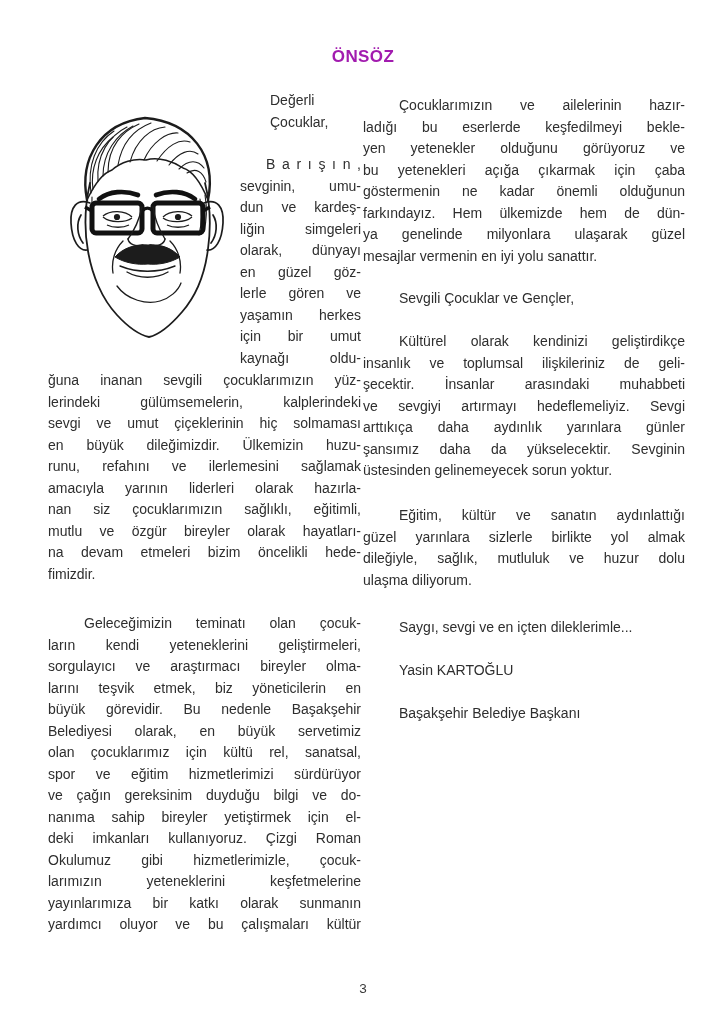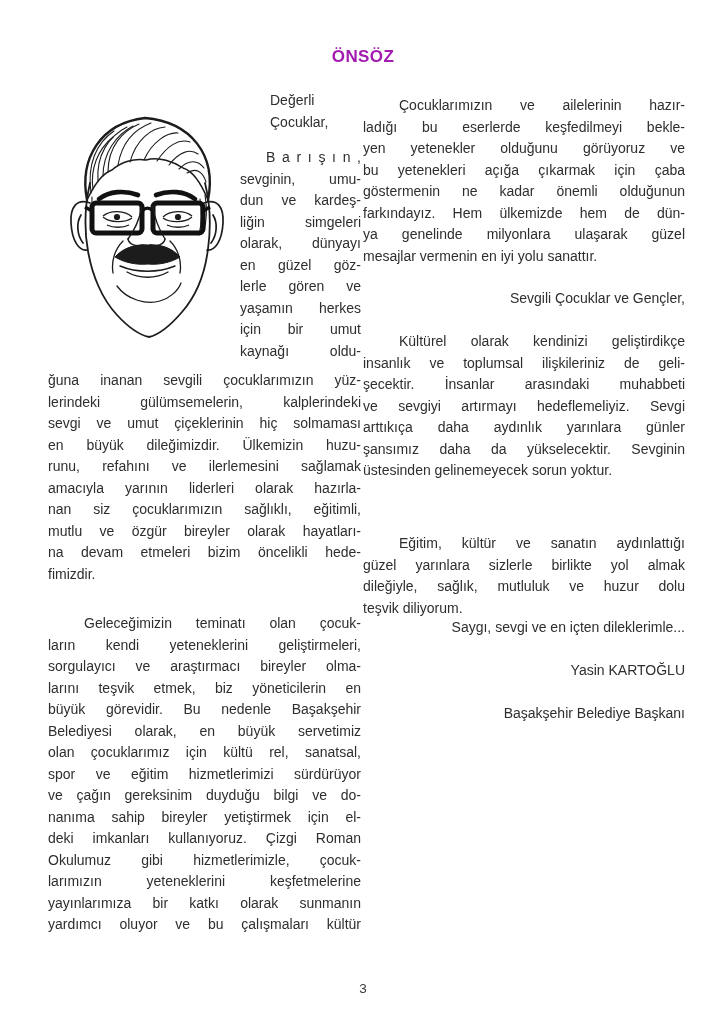--- a/index.html
+++ b/index.html
@@ -17,32 +17,32 @@
   .col-left{left:48px;top:88px;width:313px;height:880px;}
   .col-right{left:363px;top:95px;width:322px;height:880px;text-decoration:underline;}
   .line{line-height:21.5px;min-height:21.5px;}
   .justified .line{text-align:justify;text-align-last:justify;}
   .justified .line.end{text-align-last:left;}
   .line.indent{text-indent:36px;}
   .plain .line{text-align:left;text-indent:36px;}
   .salutation .line{text-indent:30px;}
   .beside{position:absolute;left:192px;top:2px;width:121px;}
   .beside .line.indent{text-indent:26px;}
-  .beside-para{margin-top:14px;}
+  .beside-para{margin-top:21px;}
   .portrait{position:absolute;left:9px;top:15px;}
   .fw1{position:absolute;left:0;top:282px;width:313px;}
   .fw2{position:absolute;left:0;top:525px;width:313px;}
   .rp1{position:absolute;left:0;top:0;width:322px;}
   .rp2{position:absolute;left:0;top:193px;width:322px;}
   .rp3{position:absolute;left:0;top:236px;width:322px;}
-  .rp4{position:absolute;left:0;top:410px;width:322px;margin-top:28px;}
+  .rp4{position:absolute;left:0;top:410px;width:322px;}
   .rp5{position:absolute;left:0;top:522px;width:322px;}
   .rp6{position:absolute;left:0;top:565px;width:322px;}
   .rp7{position:absolute;left:0;top:608px;width:322px;}
-  .single-line{line-height:21.5px;text-indent:36px;text-align:right;}
+  .single-line{line-height:21.5px;text-indent:36px;}
   .pagenum{
     position:absolute;left:0;top:981px;width:726px;
     text-align:center;font-size:13.5px;color:#3a3a3a;
   }
 </style>
 </head>
 <body>
 
 <div class="page">
 
@@ -202,21 +202,21 @@
         <div class="line">ve sevgiyi artırmayı hedeflemeliyiz. Sevgi</div>
         <div class="line">arttıkıça daha aydınlık yarınlara günler</div>
         <div class="line">şansımız daha da yükselecektir. Sevginin</div>
         <div class="line end">üstesinden gelinemeyecek sorun yoktur.</div>
       </div>
 
     <div class="block justified rp4">
         <div class="line indent">Eğitim, kültür ve sanatın aydınlattığı</div>
         <div class="line">güzel yarınlara sizlerle birlikte yol almak</div>
         <div class="line">dileğiyle, sağlık, mutluluk ve huzur dolu</div>
-        <div class="line end">teşvik diliyorum.</div>
+        <div class="line end">ulaşma diliyorum.</div>
       </div>
 
     <div class="single-line rp5">Saygı, sevgi ve en içten dileklerimle...</div>
 
     <div class="single-line rp6">Yasin KARTOĞLU</div>
 
     <div class="single-line rp7">Başakşehir Belediye Başkanı</div>
 
   </div>
 

